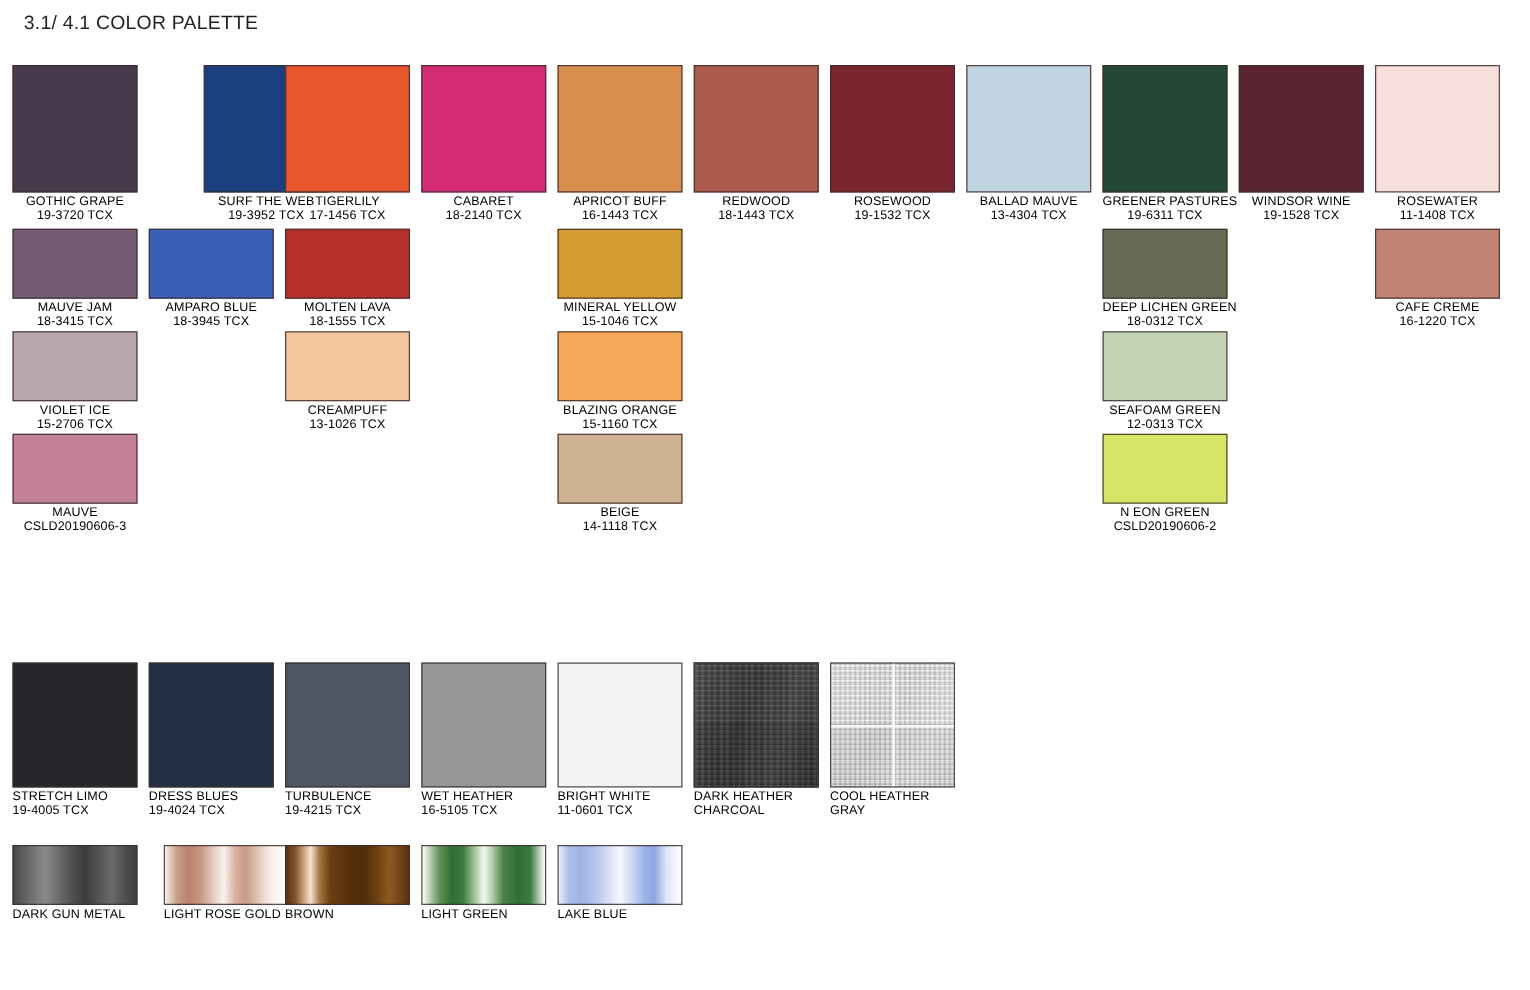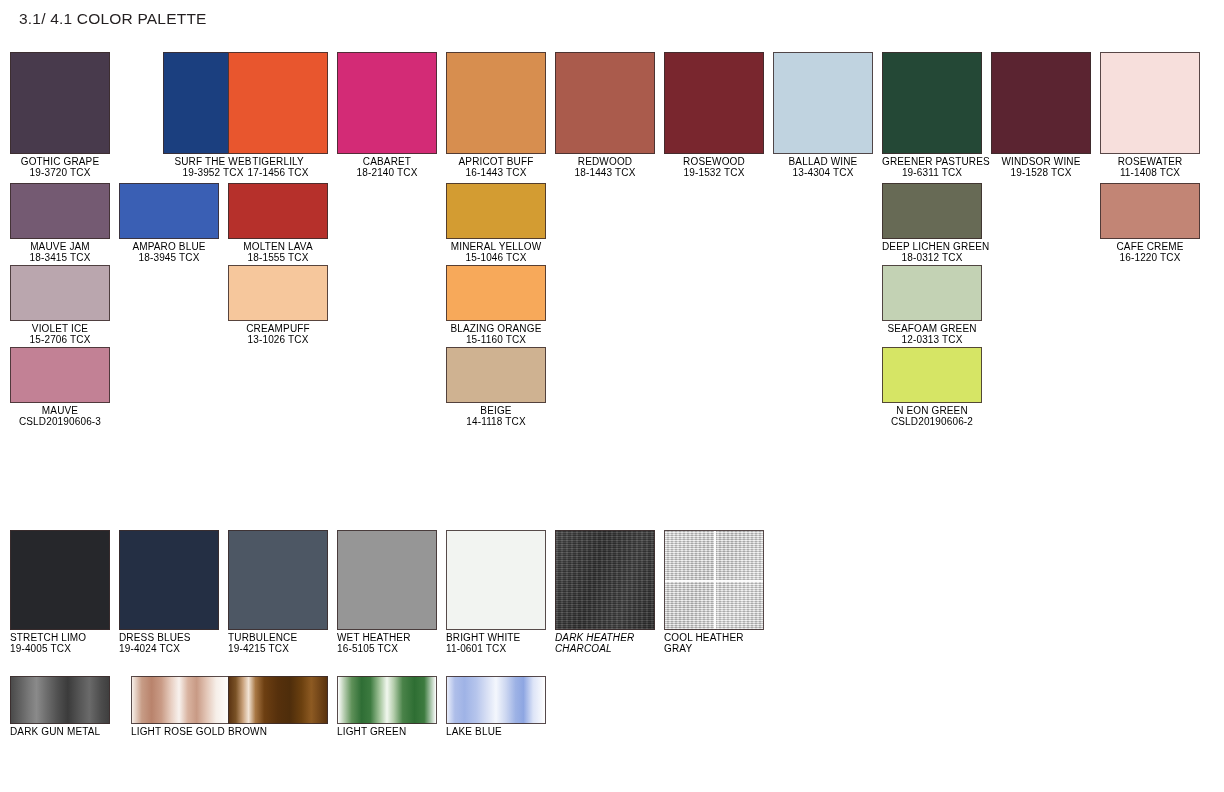--- a/index.html
+++ b/index.html
@@ -245,21 +245,21 @@
       <div class="swatch-cell" style="left: 664px; top: 52px; width: 100px;">
         <div class="swatch-chip" style="height: 102px; background: rgb(121, 38, 46);"></div>
         <div class="swatch-caption">
           <span class="swatch-name">ROSEWOOD</span>
           <span class="swatch-code">19-1532 TCX</span>
         </div>
       </div>
       <div class="swatch-cell" style="left: 773px; top: 52px; width: 100px;">
         <div class="swatch-chip" style="height: 102px; background: rgb(192, 211, 224);"></div>
         <div class="swatch-caption">
-          <span class="swatch-name">BALLAD WINE</span>
+          <span class="swatch-name">BALLAD MAUVE</span>
           <span class="swatch-code">13-4304 TCX</span>
         </div>
       </div>
       <div class="swatch-cell" style="left: 882px; top: 52px; width: 100px;">
         <div class="swatch-chip" style="height: 102px; background: rgb(36, 72, 54);"></div>
         <div class="swatch-caption">
           <span class="swatch-name">GREENER PASTURES</span>
           <span class="swatch-code">19-6311 TCX</span>
         </div>
       </div>
@@ -333,21 +333,21 @@
           <span class="swatch-code">16-5105 TCX</span>
         </div>
       </div>
       <div class="swatch-cell" style="left: 446px; top: 530px; width: 100px;">
         <div class="swatch-chip" style="height: 100px; background: rgb(242, 244, 241);"></div>
         <div class="swatch-caption left-align">
           <span class="swatch-name">BRIGHT WHITE</span>
           <span class="swatch-code">11-0601 TCX</span>
         </div>
       </div>
-      <div class="swatch-cell" style="left: 555px; top: 530px; width: 100px; font-style: italic;">
+      <div class="swatch-cell" style="left: 555px; top: 530px; width: 100px;">
         <div class="swatch-chip tex-dark-heather" style="height: 100px;"></div>
         <div class="swatch-caption left-align">
           <span class="swatch-name">DARK HEATHER</span>
           <span class="swatch-code">CHARCOAL</span>
         </div>
       </div>
       <div class="swatch-cell" style="left: 664px; top: 530px; width: 100px;">
         <div class="swatch-chip tex-cool-heather" style="height: 100px;"></div>
         <div class="swatch-caption left-align">
           <span class="swatch-name">COOL HEATHER</span>

